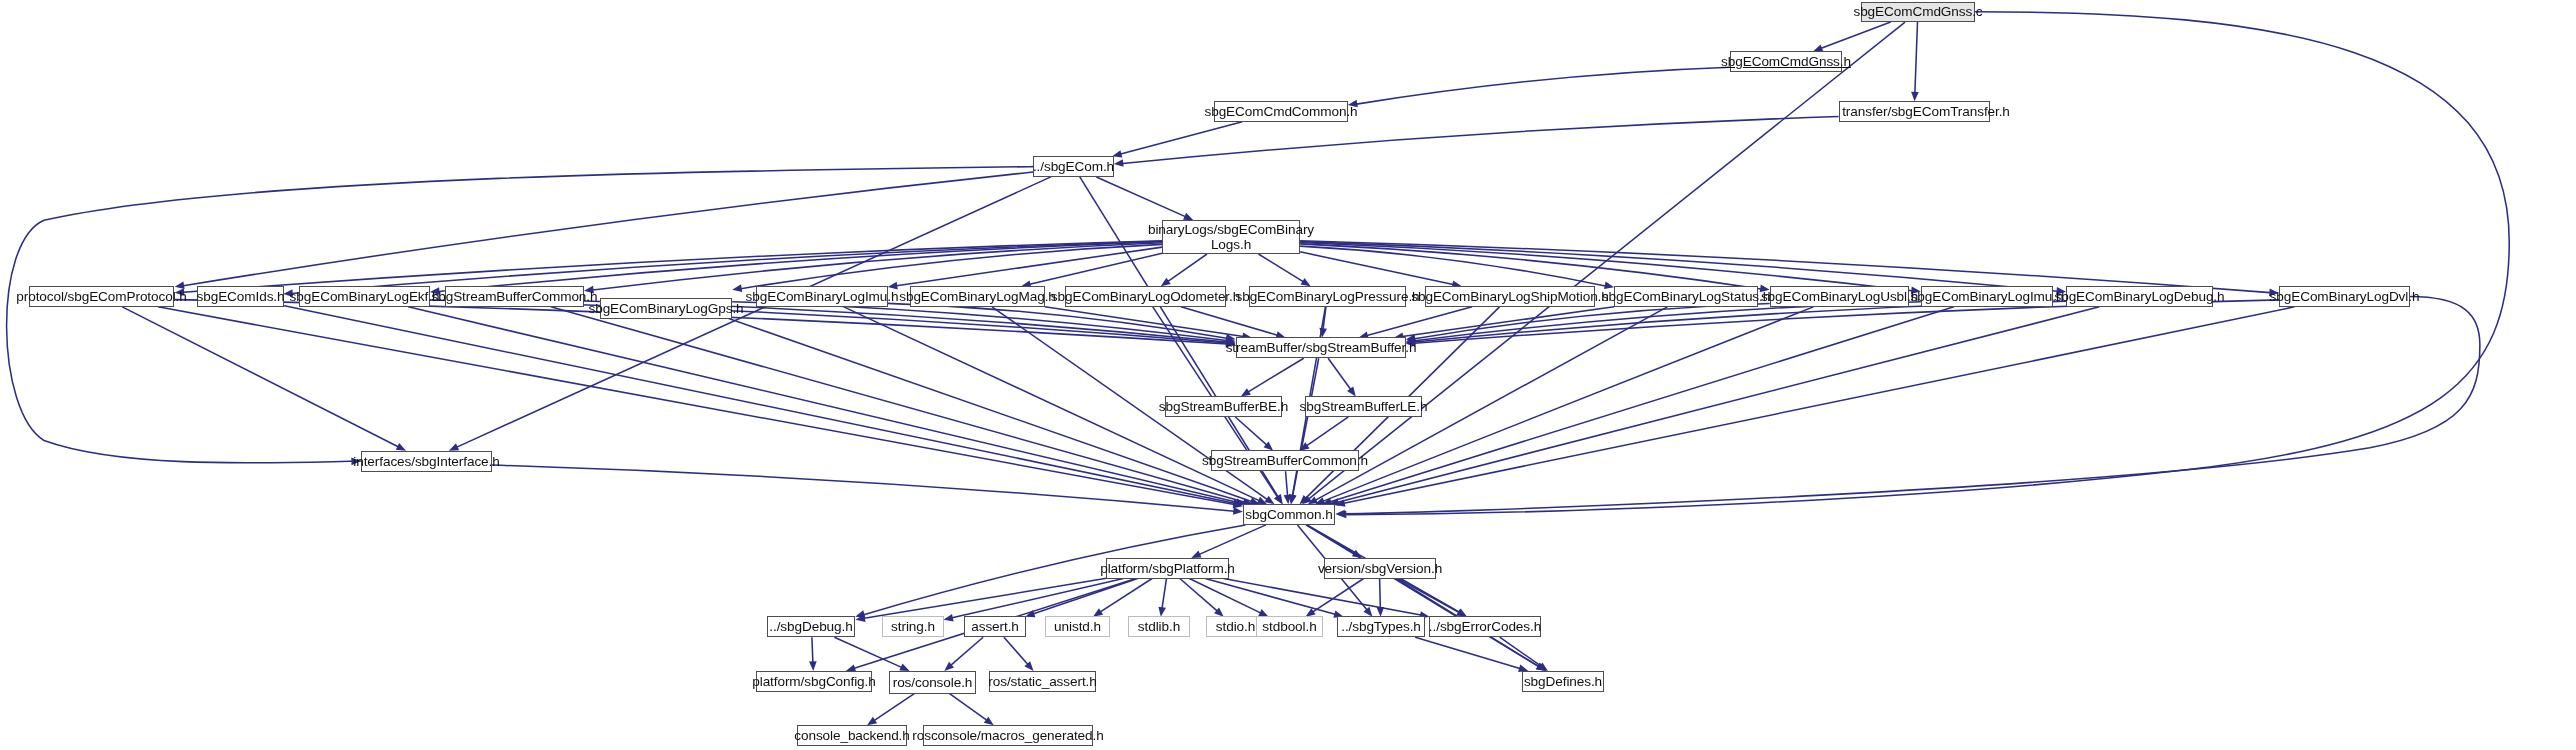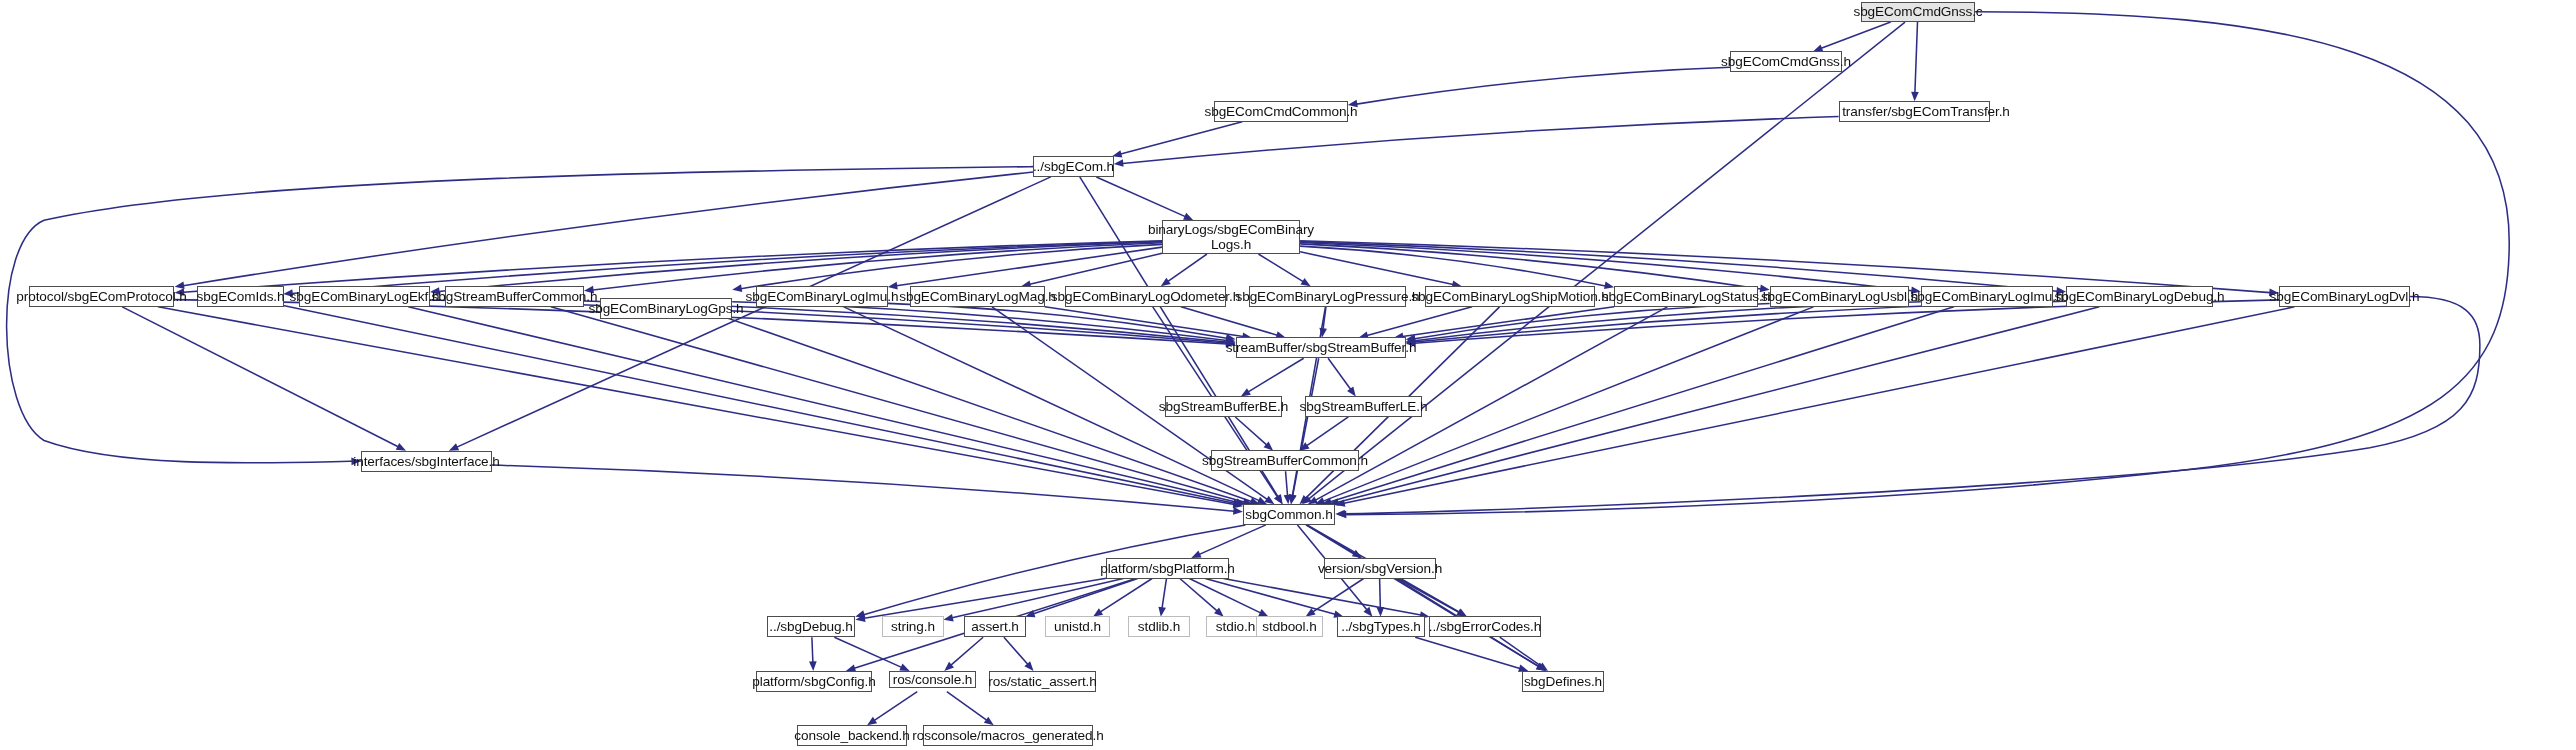--- a/index.html
+++ b/index.html
@@ -252,21 +252,21 @@
       <polygon points="1822,701 1834.844,695.41 1835.156,705.8100000000001" class="arrowhead"></polygon>
       <path d="M1408,227 C1000,232 330,240 60,300 C-10,330 -6,560 60,600 C170,640 380,630 492,628" class="edge"></path>
       <polygon points="492,628 479.156,633.59 478.844,623.1899999999999" class="arrowhead"></polygon>
       <path d="M3284,404 C3360,404 3380,430 3380,470 C3380,540 3360,585 3230,610 C2900,665 2050,696 1832,700" class="edge"></path>
       <polygon points="1820,700 1832.896,694.54 1833.104,704.94" class="arrowhead"></polygon>
     </svg>
   <div id="node-layer">
       <div class="node root" style="left: 1861px; top: 1.5px; width: 114px; height: 20.5px;">
         <span>sbgEComCmdGnss.c</span>
       </div>
-      <div class="node" style="left: 1730px; top: 51px; width: 112px; height: 20.5px;">
+      <div class="node" style="left: 1730px; top: 51px; width: 112px; height: 20.5px; text-decoration: underline;">
         <span>sbgEComCmdGnss.h</span>
       </div>
       <div class="node" style="left: 1839px; top: 101px; width: 151px; height: 20.5px; padding-left: 23px;">
         <span>transfer/sbgEComTransfer.h</span>
       </div>
       <div class="node" style="left: 1214px; top: 101px; width: 134px; height: 20.5px;">
         <span>sbgEComCmdCommon.h</span>
       </div>
       <div class="node" style="left: 1033px; top: 156px; width: 81px; height: 20.5px;">
         <span>../sbgECom.h</span>
@@ -366,21 +366,21 @@
       </div>
       <div class="node" style="left: 1337px; top: 616px; width: 88px; height: 20.5px;">
         <span>../sbgTypes.h</span>
       </div>
       <div class="node" style="left: 1429px; top: 616px; width: 112px; height: 20.5px;">
         <span>../sbgErrorCodes.h</span>
       </div>
       <div class="node" style="left: 756px; top: 671px; width: 116px; height: 20.5px;">
         <span>platform/sbgConfig.h</span>
       </div>
-      <div class="node" style="left: 889px; top: 671px; width: 87px; height: 17px;">
+      <div class="node" style="left: 889px; top: 671px; width: 87px; height: 23px;">
         <span>ros/console.h</span>
       </div>
       <div class="node" style="left: 989px; top: 671px; width: 107px; height: 20.5px;">
         <span>ros/static_assert.h</span>
       </div>
       <div class="node" style="left: 1522px; top: 671px; width: 82px; height: 20.5px;">
         <span>sbgDefines.h</span>
       </div>
       <div class="node" style="left: 797px; top: 725px; width: 110px; height: 20.5px;">
         <span>console_backend.h</span>

